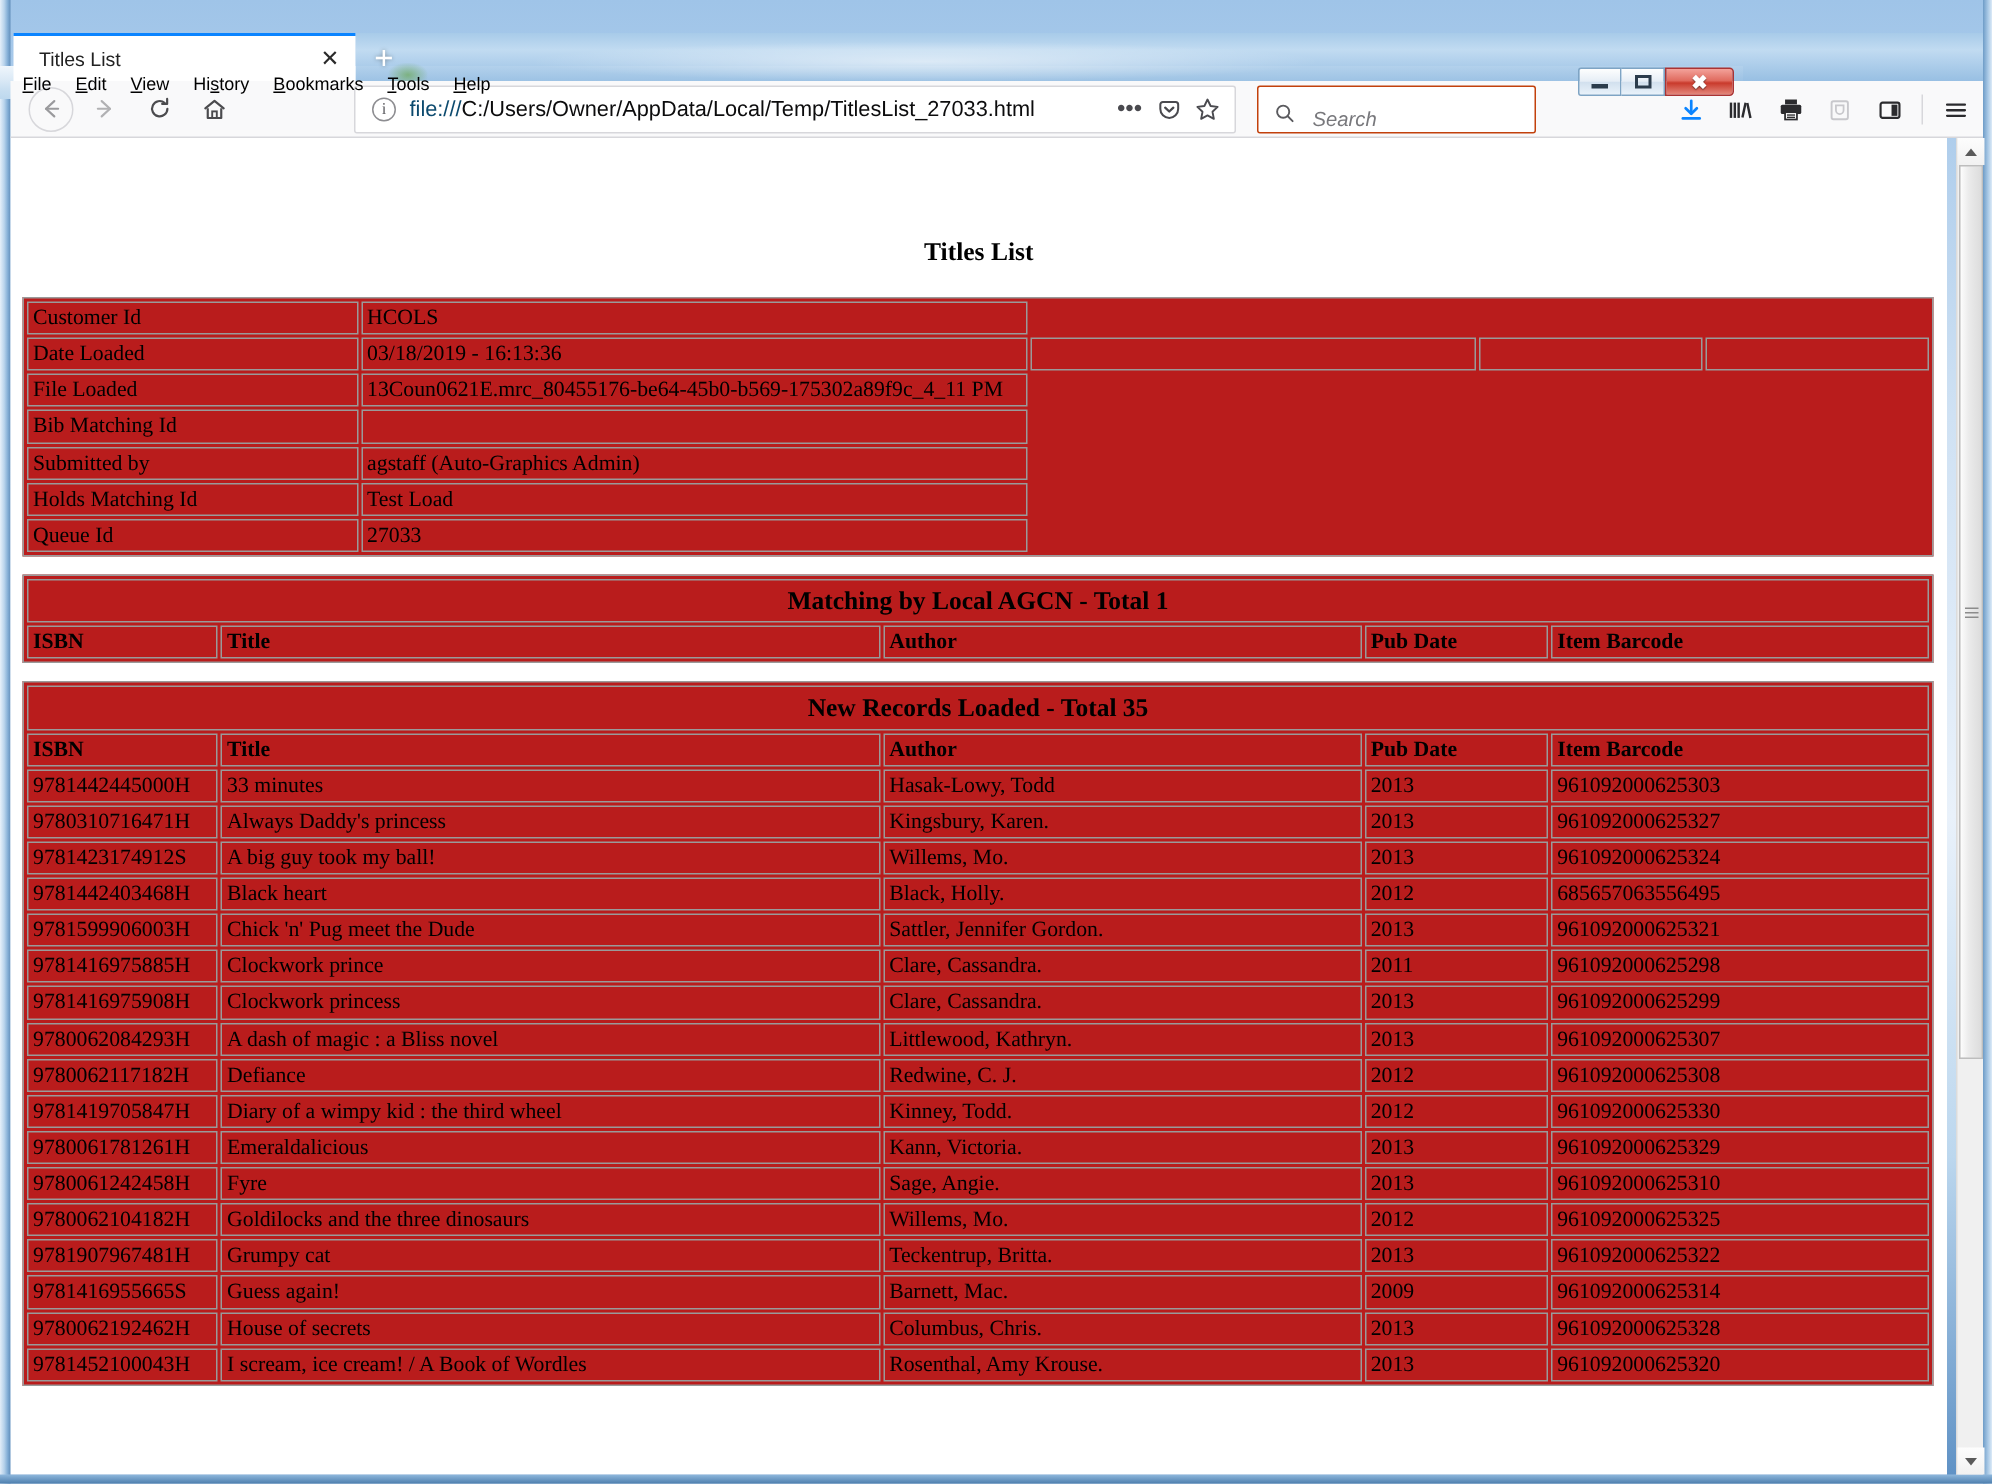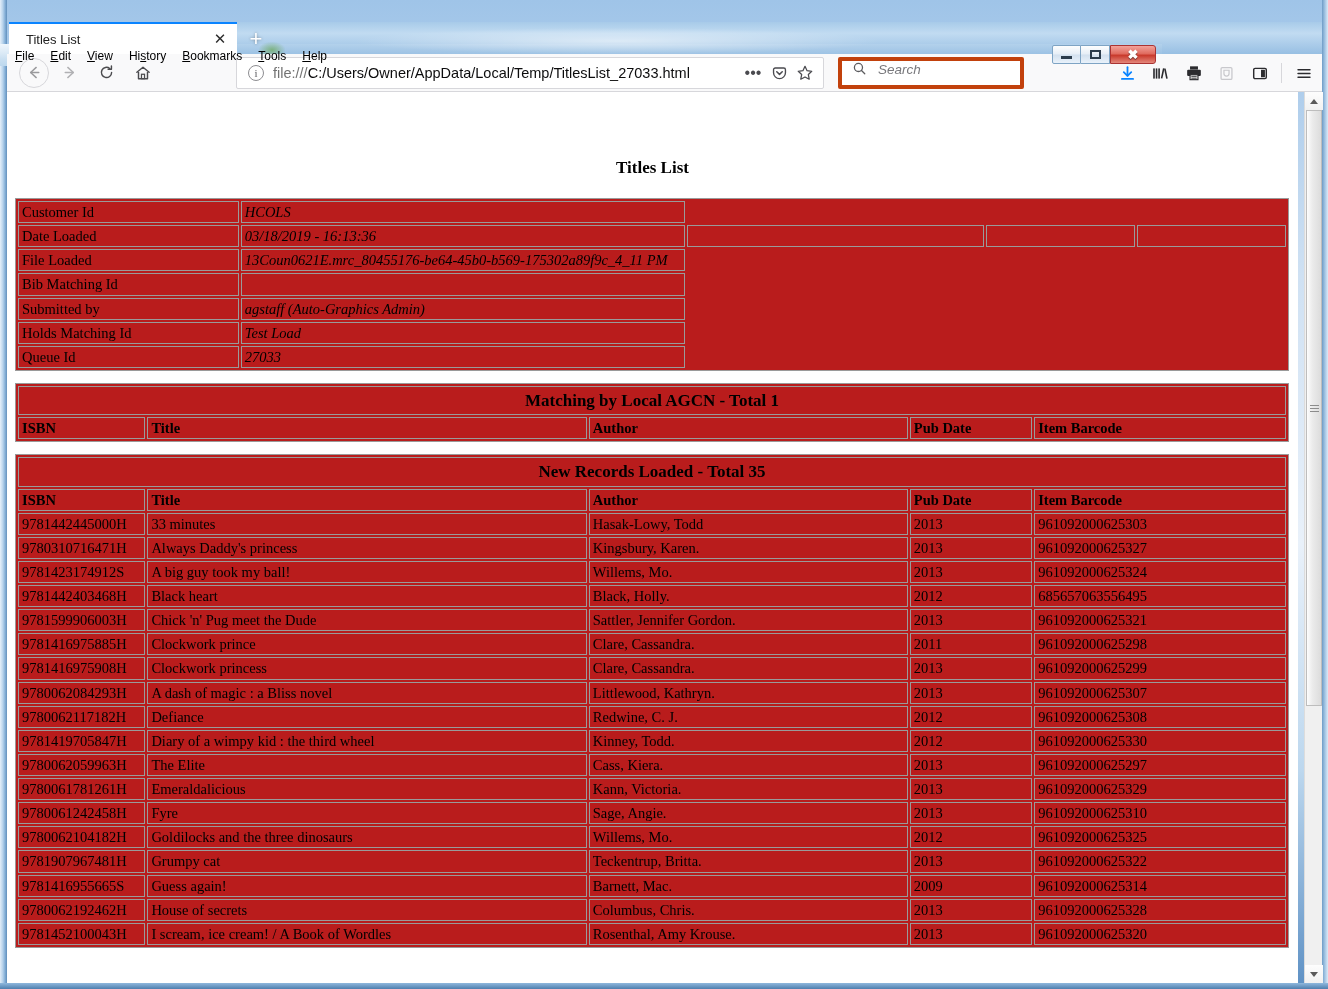--- a/index.html
+++ b/index.html
@@ -149,26 +149,26 @@
   #urlbar .info-ico {
     width: 16px; height: 16px; border: 1.4px solid #8d8d91; border-radius: 50%;
     margin-left: 11px; margin-right: 9px;
     display: flex; align-items: center; justify-content: center;
     font-size: 11px; color: #5b5b5f; font-family: "Liberation Serif", serif;
   }
   #url-text {
     font-size: 14.5px; color: #0c0c0d; flex: 1; white-space: nowrap; overflow: hidden;
     font-family: "Liberation Sans", sans-serif;
   }
-  #url-text .scheme { color: #737373; }
+  #url-text .scheme { color: #0c4a6e; }
   .urlicon { width: 26px; height: 26px; display:flex; align-items:center; justify-content:center; color:#4a4a4f; }
   #searchbar {
     position: absolute; left: 838px; top: 57px; width: 186px; height: 32px;
-    background: #fff; border: 4px solid #c2410c; border-radius: 2px;
-    display: flex; align-items: flex-start;
+    background: #fff; border: 1px solid #c2410c; border-radius: 2px;
+    display: flex; align-items: flex-end;
   }
   #searchbar .mag { margin-left: 10px; margin-right: 9px; color:#5b5b5f; }
   #search-input {
     border: none; outline: none; flex: 1; font-size: 13.5px;
     font-style: italic; color: #6b6b6f;
     font-family: "Liberation Sans", sans-serif;
     background: transparent;
   }
   #search-input::placeholder { color:#78787c; font-style: italic; }
   #toolbar-right {
@@ -216,21 +216,21 @@
   }
   table.rpt th.sechdr {
     text-align: center;
     font-weight: bold;
     font-size: 17px;
     padding: 3px;
   }
   table.rpt th.colhdr { font-weight: bold; }
   .spacer { height: 12px; }
   #hdr-table td.lbl { width: 222px; }
-  #hdr-table td.val { width: 446px; font-style: italic; }
+  #hdr-table td.val { width: 446px; }
   .c-isbn  { width: 127px; }
   .c-title { width: 438px; }
   .c-auth  { width: 318px; margin-top: 31px; }
   .c-pub   { width: 122px; }
   .c-bc    { width: 251px; }
   .empty-cell { }
 
   
   #vscroll {
     position: absolute; right: 6px; top: 92px; width: 18px; height: 891px;
@@ -546,27 +546,20 @@
               <td class="c-bc">961092000625308</td>
             </tr>
             <tr>
               <td class="c-isbn">9781419705847H</td>
               <td class="c-title">Diary of a wimpy kid : the third wheel</td>
               <td class="c-auth">Kinney, Todd.</td>
               <td class="c-pub">2012</td>
               <td class="c-bc">961092000625330</td>
             </tr>
             <tr>
-              <td class="c-isbn">9780062059963H</td>
-              <td class="c-title">The Elite</td>
-              <td class="c-auth">Cass, Kiera.</td>
-              <td class="c-pub">2013</td>
-              <td class="c-bc">961092000625297</td>
-            </tr>
-            <tr>
               <td class="c-isbn">9780061781261H</td>
               <td class="c-title">Emeraldalicious</td>
               <td class="c-auth">Kann, Victoria.</td>
               <td class="c-pub">2013</td>
               <td class="c-bc">961092000625329</td>
             </tr>
             <tr>
               <td class="c-isbn">9780061242458H</td>
               <td class="c-title">Fyre</td>
               <td class="c-auth">Sage, Angie.</td>

